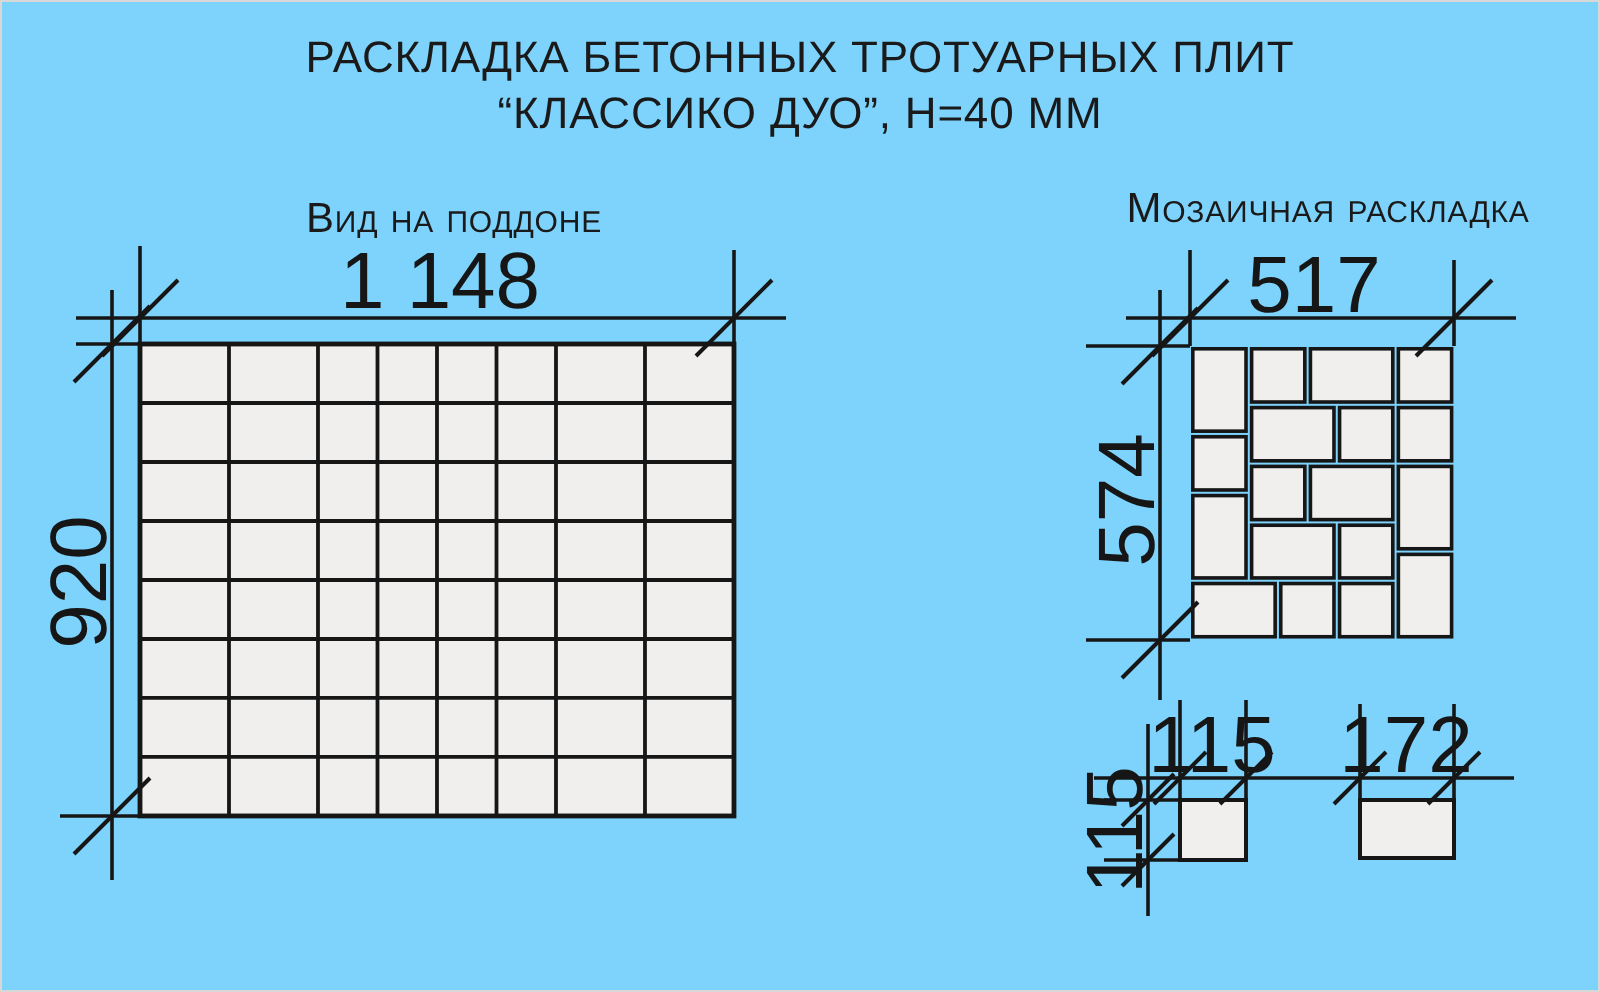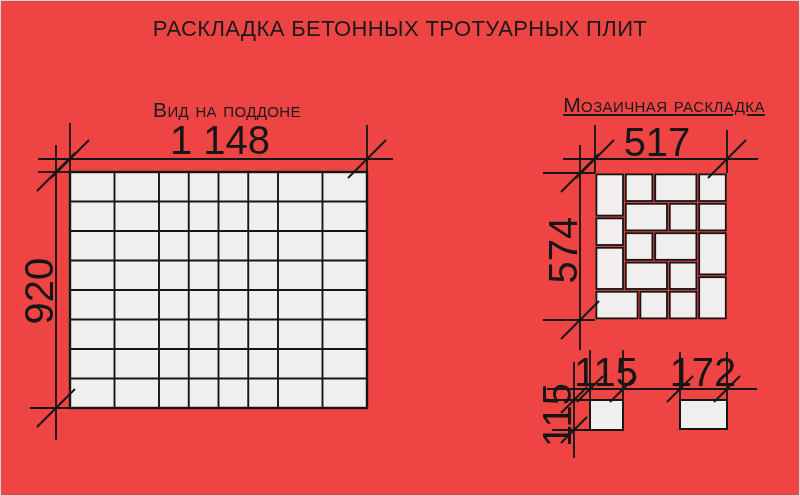--- a/index.html
+++ b/index.html
@@ -1,39 +1,40 @@
 <!DOCTYPE html>
 <html><head>
 <meta charset="utf-8">
 <style>
   html,body{margin:0;padding:0;background:#e8e8e8;}
   .page{
-    position:relative;width:800px;height:496px;background:#ef4444;
+    position:relative;width:800px;height:496px;background:#7dd3fc;
     font-family:"Liberation Sans",sans-serif;color:#161616;overflow:hidden;
     box-shadow:0 0 0 1px #d7d7d7 inset;
   }
   .title-line{
     position:absolute;left:0;width:800px;text-align:center;
     font-size:22px;letter-spacing:0.4px;color:#1a1a1a;
   }
   .title-line.l1{top:16px;}
   .title-line.l2{top:44px;}
   .view-label{
     position:absolute;font-size:21px;font-variant-caps:small-caps;
     letter-spacing:0.4px;color:#1a1a1a;white-space:nowrap;transform:translateX(-50%);
   }
   .view-label.left{left:227px;top:98px;}
-  .view-label.right{left:664px;top:93px;text-decoration:underline;}
+  .view-label.right{left:664px;top:93px;}
   svg{position:absolute;left:0;top:0;}
 </style>
 </head>
 <body>
 
 <div class="page">
   <div class="title-line l1">РАСКЛАДКА БЕТОННЫХ ТРОТУАРНЫХ ПЛИТ</div>
+  <div class="title-line l2">“КЛАССИКО ДУО”, Н=40 ММ</div>
   <div class="view-label left">Вид на поддоне</div>
   <div class="view-label right">Мозаичная раскладка</div>
   <svg id="drawing" width="800" height="496" viewBox="0 0 800 496">
       <g>
         <rect x="70" y="172" width="296.9876" height="235.98000000000002" fill="#f0efed" stroke="#161616" stroke-width="2.4"></rect>
         <line x1="114.4964" y1="172" x2="114.4964" y2="407.98" stroke="#161616" stroke-width="1.9"></line>
         <line x1="158.9928" y1="172" x2="158.9928" y2="407.98" stroke="#161616" stroke-width="1.9"></line>
         <line x1="188.74329999999998" y1="172" x2="188.74329999999998" y2="407.98" stroke="#161616" stroke-width="1.9"></line>
         <line x1="218.49379999999996" y1="172" x2="218.49379999999996" y2="407.98" stroke="#161616" stroke-width="1.9"></line>
         <line x1="248.24429999999995" y1="172" x2="248.24429999999995" y2="407.98" stroke="#161616" stroke-width="1.9"></line>

